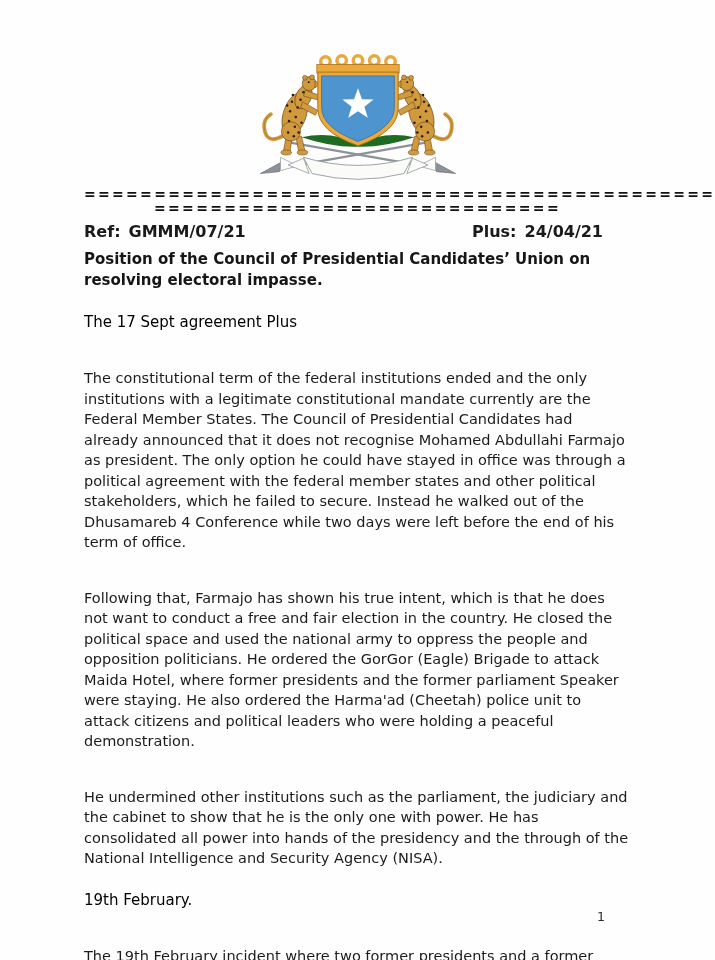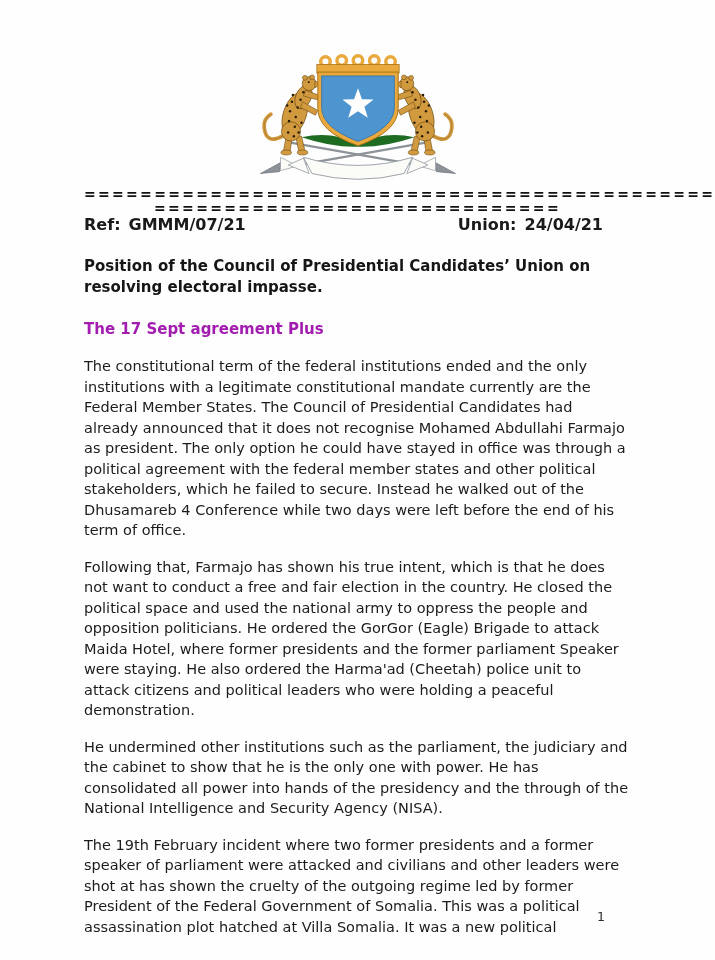--- a/index.html
+++ b/index.html
@@ -11,32 +11,32 @@
   .emblem-wrap{display:flex;justify-content:center;padding-top:52px;}
   .content{padding:0 84px;}
   .sep{
     text-align:center;font-weight:700;font-size:14px;letter-spacing:2.3px;
     line-height:13px;white-space:nowrap;color:#111;
   }
   .sep.line1{margin-top:2px;}
   .sep.line2{margin-top:1px;}
   .header-row{
     display:flex;justify-content:space-between;align-items:baseline;
-    font-weight:700;font-size:16px;padding-right:28px;
+    margin-top:7px;font-weight:700;font-size:16px;padding-right:28px;
   }
   .header-row .lbl{margin-right:8px;}
   .header-row .pair{white-space:nowrap;}
   .doc-title{
-    font-weight:700;font-size:15px;line-height:21px;margin-top:22px;color:#161616;
+    font-weight:700;font-size:15px;line-height:21px;margin-top:8px;color:#161616;
   }
   .sec-heading{
-    font-weight:700;font-size:15px;line-height:21px;margin-top:21px;color:#a21caf;
+    font-weight:400;font-size:15px;line-height:21px;margin-top:21px;color:#000000;
   }
   p.body-par{
-    font-size:14.5px;line-height:20.5px;margin:16px 0 0 0;color:#1c1c1c;
+    font-size:14.5px;line-height:20.5px;margin:35px 0 0 0;color:#1c1c1c;
   }
   .page-number{
     position:absolute;right:110px;bottom:36px;font-size:12.5px;color:#2b2b2b;
   }
 </style>
 </head>
 <body>
 
 <div class="page">
 
@@ -126,27 +126,28 @@
       </g>
     </svg>
   </div>
 
   <div class="content">
     <div class="sep line1">===============================================</div>
     <div class="sep line2">=============================</div>
 
     <div class="header-row">
       <span class="pair"><span class="lbl">Ref:</span><span>GMMM/07/21</span></span>
-      <span class="pair"><span class="lbl">Union:</span><span>24/04/21</span></span>
+      <span class="pair"><span class="lbl">Plus:</span><span>24/04/21</span></span>
     </div>
 
     <div class="doc-title">Position of the Council of Presidential Candidates’ Union on resolving electoral impasse.</div>
 
     <div class="sec-heading">The 17 Sept agreement Plus</div>
     <p class="body-par">The constitutional term of the federal institutions ended and the only institutions with a legitimate constitutional mandate currently are the Federal Member States. The Council of Presidential Candidates had already announced that it does not recognise Mohamed Abdullahi Farmajo as president. The only option he could have stayed in office was through a political agreement with the federal member states and other political stakeholders, which he failed to secure. Instead he walked out of the Dhusamareb 4 Conference while two days were left before the end of his term of office.</p>
     <p class="body-par">Following that, Farmajo has shown his true intent, which is that he does not want to conduct a free and fair election in the country. He closed the political space and used the national army to oppress the people and opposition politicians. He ordered the GorGor (Eagle) Brigade to attack Maida Hotel, where former presidents and the former parliament Speaker were staying. He also ordered the Harma'ad (Cheetah) police unit to attack citizens and political leaders who were holding a peaceful demonstration.</p>
     <p class="body-par">He undermined other institutions such as the parliament, the judiciary and the cabinet to show that he is the only one with power. He has consolidated all power into hands of the presidency and the through of the National Intelligence and Security Agency (NISA).</p>
 
+    <div class="sec-heading">19th February.</div>
     <p class="body-par">The 19th February incident where two former presidents and a former speaker of parliament were attacked and civilians and other leaders were shot at has shown the cruelty of the outgoing regime led by former President of the Federal Government of Somalia. This was a political assassination plot hatched at Villa Somalia. It was a new political</p>
   </div>
 
   <div class="page-number">1</div>
 </div>
 
 </body></html>

